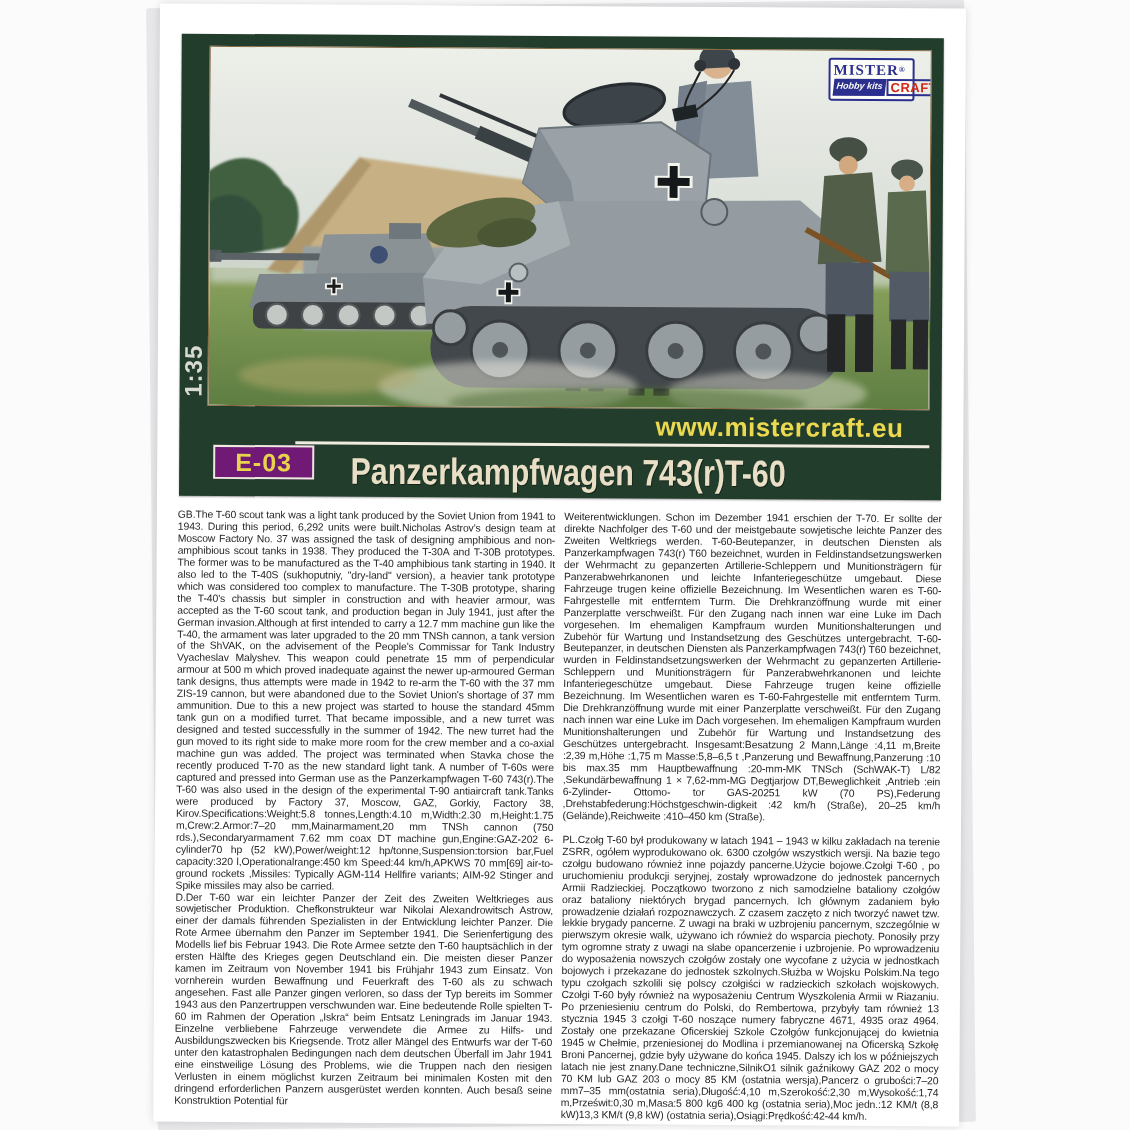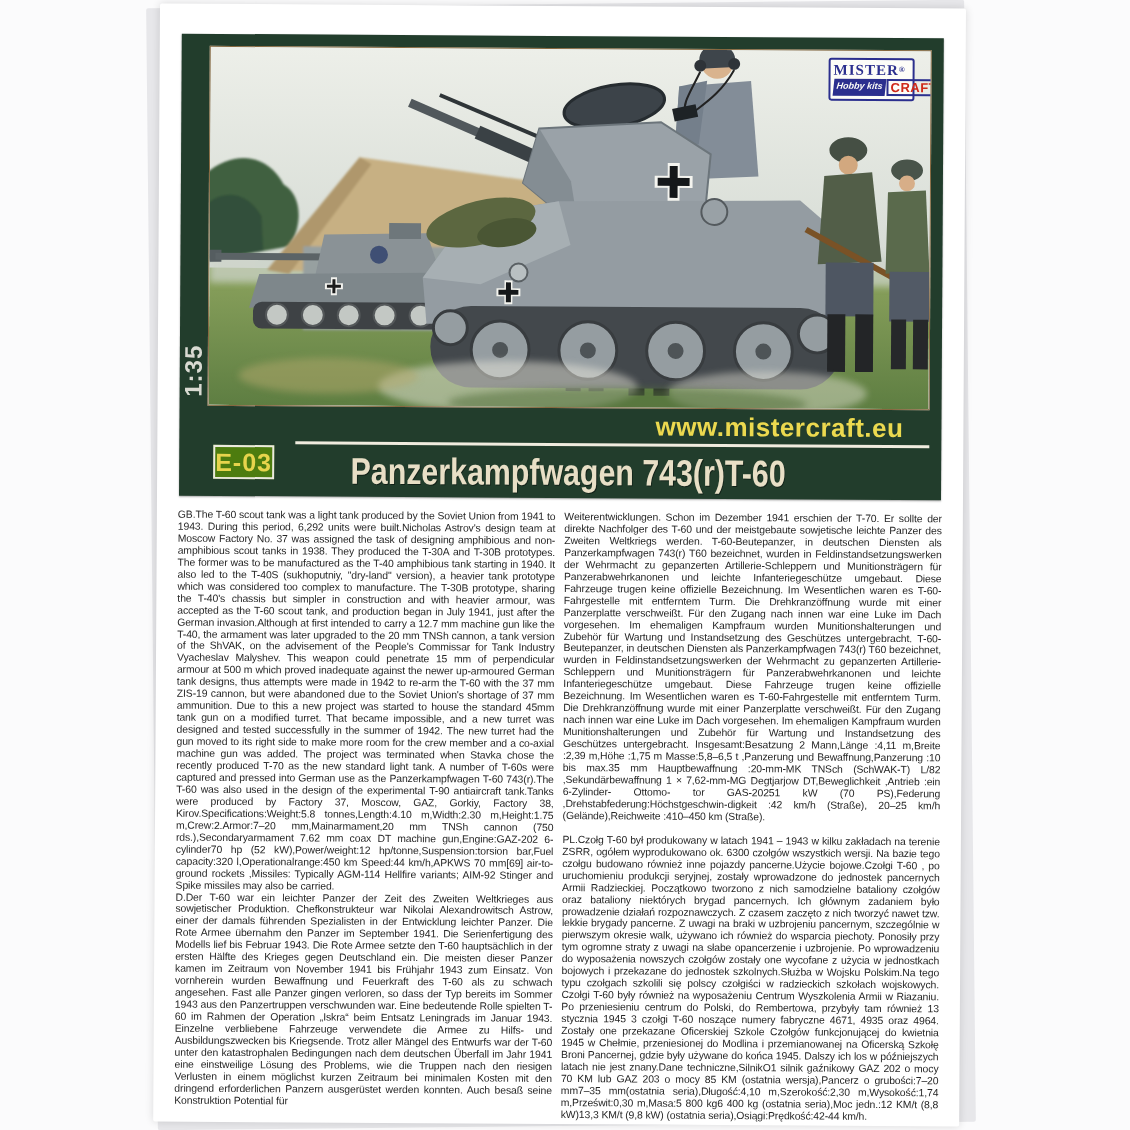--- a/index.html
+++ b/index.html
@@ -56,23 +56,23 @@
   .band { height:90px; position:relative; }
   .website {
     text-align:right; padding:3px 26px 1px 0;
     color:#ecd94f; font-weight:bold; font-size:26px; letter-spacing:0.5px;
     white-space:nowrap;
   }
   .rule { height:3px; background:#f0ecdf; margin-left:88px; }
   .title-row { position:relative; height:58px; }
   .kit-badge {
     position:absolute; left:6px; top:1px;
-    border:2px solid #eceade; background:#4d7c0f;
+    border:2px solid #eceade; background:#701a75;
     color:#e7d44c; font-weight:bold; font-size:25px; line-height:28px;
-    padding:1px 0; letter-spacing:1px;
+    padding:1px 20px; letter-spacing:1px;
   }
   .kit-title {
     text-align:center; color:#e8dfc6; font-weight:bold; font-size:37px;
     line-height:54px; white-space:nowrap;
     transform:scaleX(0.82); transform-origin:center;
     text-shadow:1px 1px 0 rgba(0,0,0,0.45);
   }
   
   .article {
     width:764px; margin:13px auto 0; display:flex; gap:9px;

